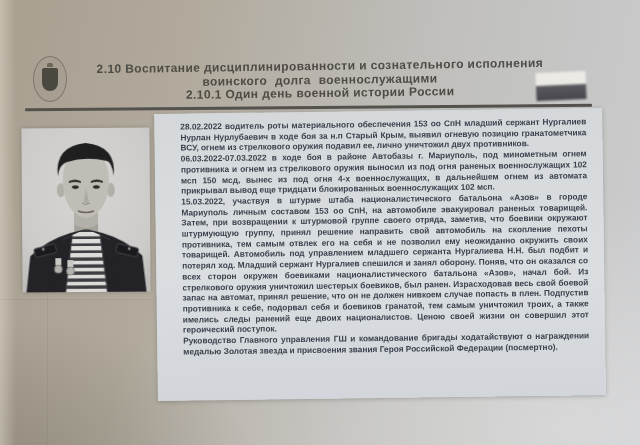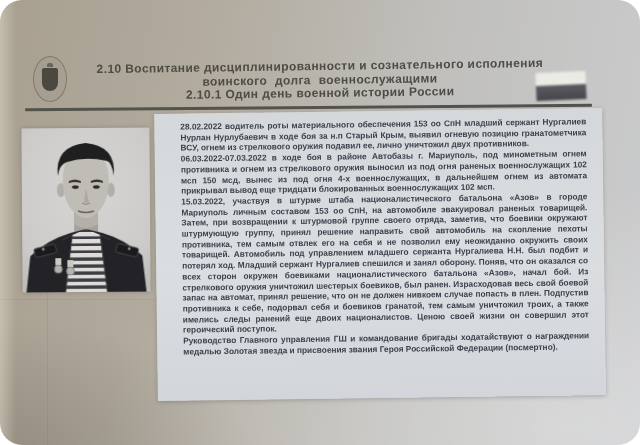--- a/index.html
+++ b/index.html
@@ -7,21 +7,20 @@
     width:640px;height:445px;position:relative;overflow:hidden;
     font-family:"Liberation Sans",sans-serif;
   }
   .page{
     position:absolute;inset:0;
     background:
       linear-gradient(90deg, rgba(232,226,210,0.45) 0px, rgba(232,226,210,0) 16px),
       radial-gradient(120% 90% at 88% 96%, rgba(255,255,255,0.28), rgba(255,255,255,0) 60%),
       radial-gradient(55% 45% at 0% 104%, rgba(88,84,74,0.30), rgba(88,84,74,0) 72%),
       linear-gradient(100deg, #a89f90 0%, #b1aa9d 28%, #c0bfbc 62%, #cbccce 100%);
-    border-radius: 22px;
   }
   .crease-v{position:absolute;left:47px;top:292px;width:1px;height:153px;background:rgba(0,0,0,0.045);}
   .crease-h{position:absolute;left:0;top:299px;width:158px;height:1px;background:rgba(0,0,0,0.04);}
 
   
   .crest{
     position:absolute;left:33px;top:56px;width:32px;height:44px;
     border:1px solid rgba(95,90,78,0.55);border-radius:50%;
     display:flex;align-items:center;justify-content:center;
     background:rgba(150,145,132,0.18);

